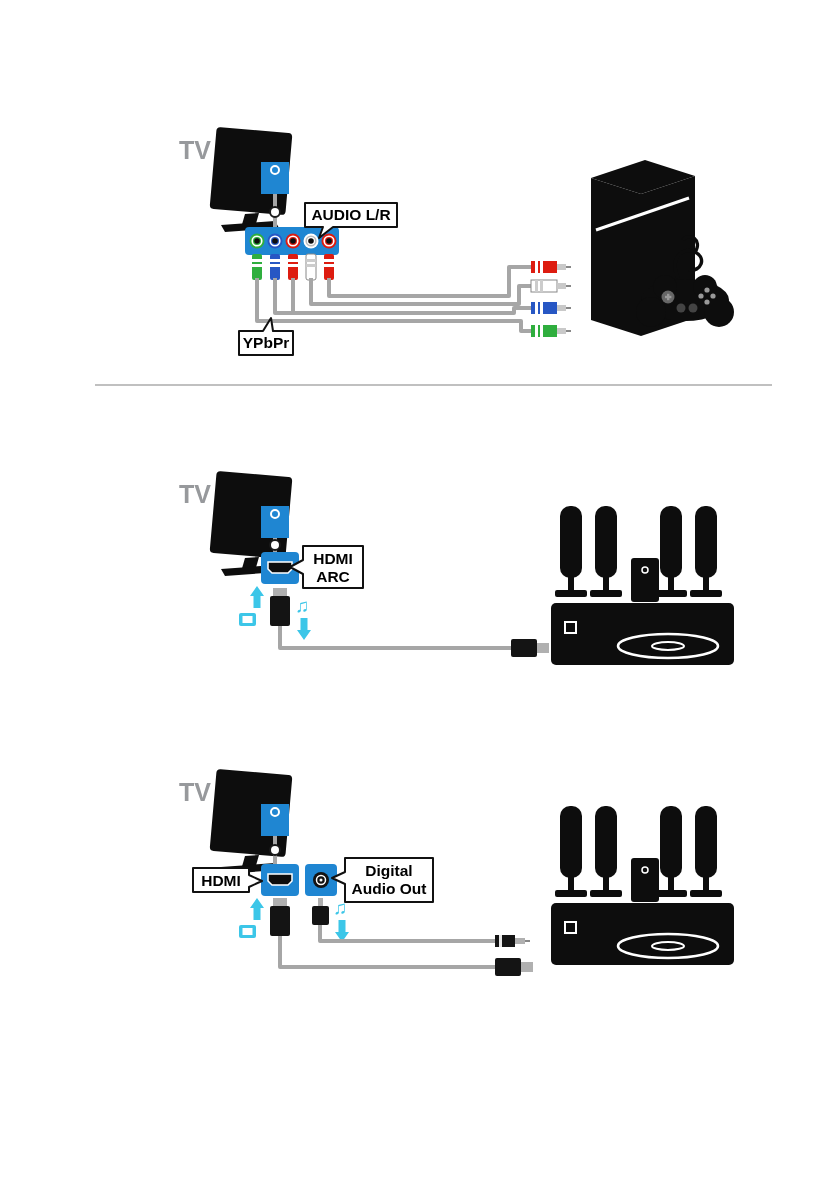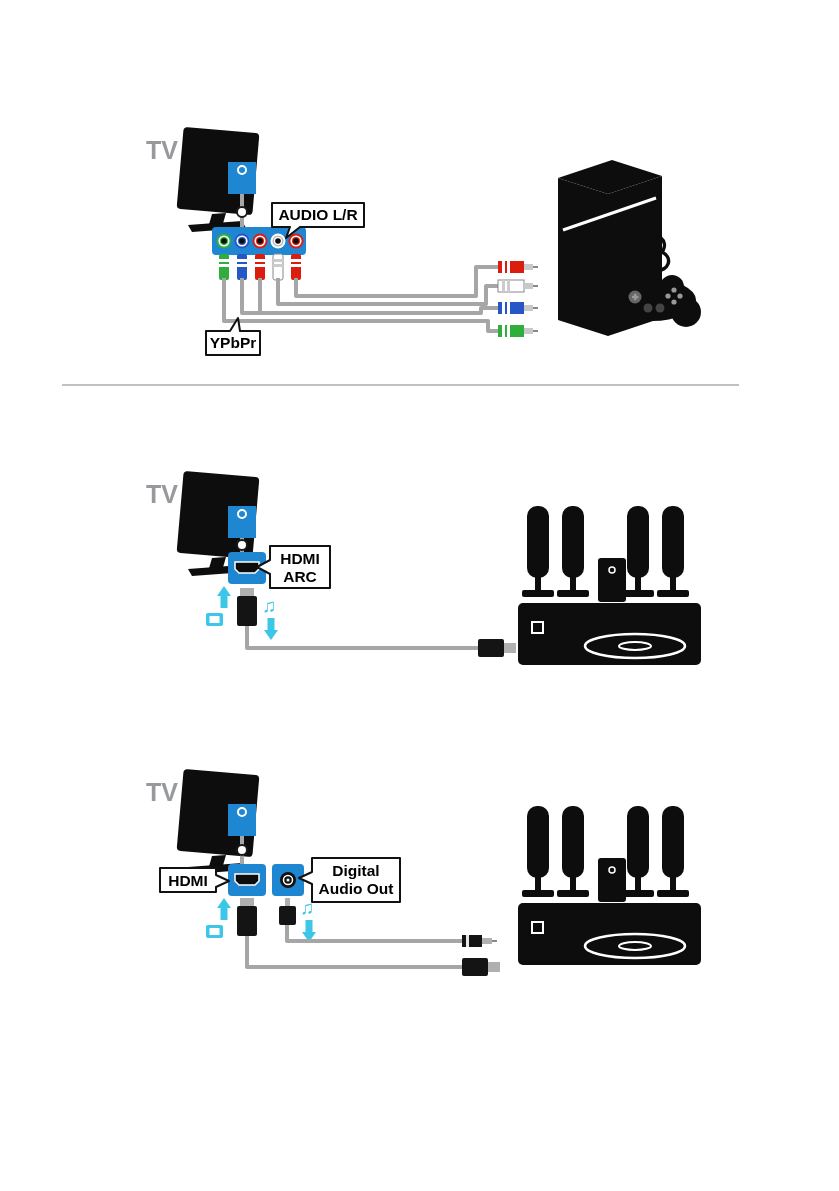--- a/index.html
+++ b/index.html
@@ -1,20 +1,20 @@
 <!DOCTYPE html>
 <html style="--blue: #1f86d2; --cyan: #3cc6e8; --green: #2fae3e; --red: #dd1c10; --cable: #a6a6a6; --tvgray: #97999c; --black: #0d0d0d; --tab: #d9d9d9;"><head>
 <meta charset="utf-8">
 <style>
   :root{
     --blue:#1f86d2; --cyan:#3cc6e8; --green:#2fae3e; --red:#dd1c10;
     --cable:#a6a6a6; --tvgray:#97999c; --black:#0d0d0d; --tab:#d9d9d9;
   }
   html,body{margin:0;padding:0;background:#fff;}
-  .page{position:relative;width:739px;height:1191px;background:#fff;overflow:hidden;}
+  .page{position:relative;width:739px;height:1191px;background:#fff;overflow:hidden;margin-left:33px;}
   svg text{font-family:"Liberation Sans",sans-serif;}
   .tvlabel{fill:var(--tvgray);font-size:25px;font-weight:bold;}
   .callout{fill:#ffffff;stroke:#111111;stroke-width:2;stroke-linejoin:round;}
   .callout-text{font-size:15.5px;font-weight:bold;fill:#000;text-anchor:middle;}
   .cable{fill:none;stroke:var(--cable);stroke-width:4;stroke-linejoin:round;}
   .f-blue{fill:var(--blue);}
   .f-cyan{fill:var(--cyan);}
   .note{fill:var(--cyan);font-size:19px;font-weight:bold;}
   .ring{fill:#fff;stroke:#1a1a1a;stroke-width:2;}
   .divider{stroke:#ababab;stroke-width:1.5;}

